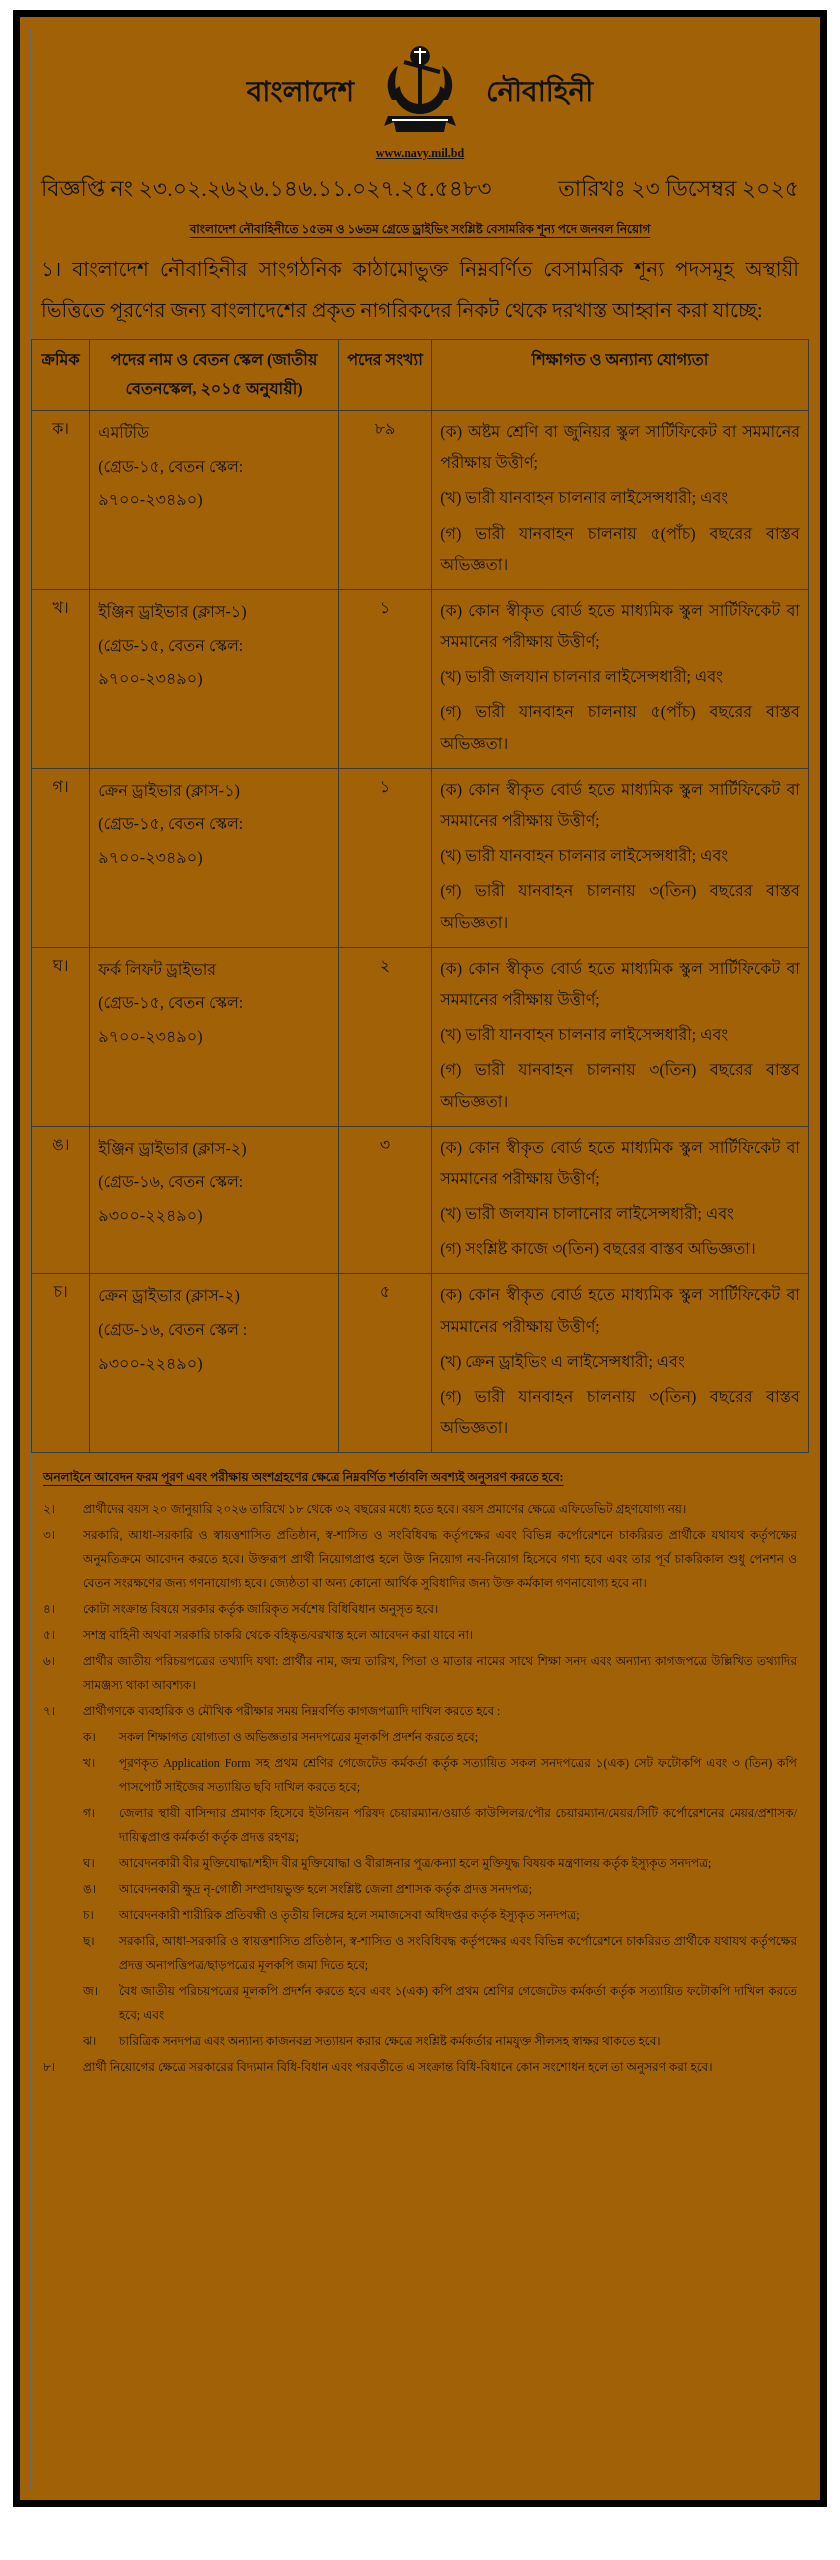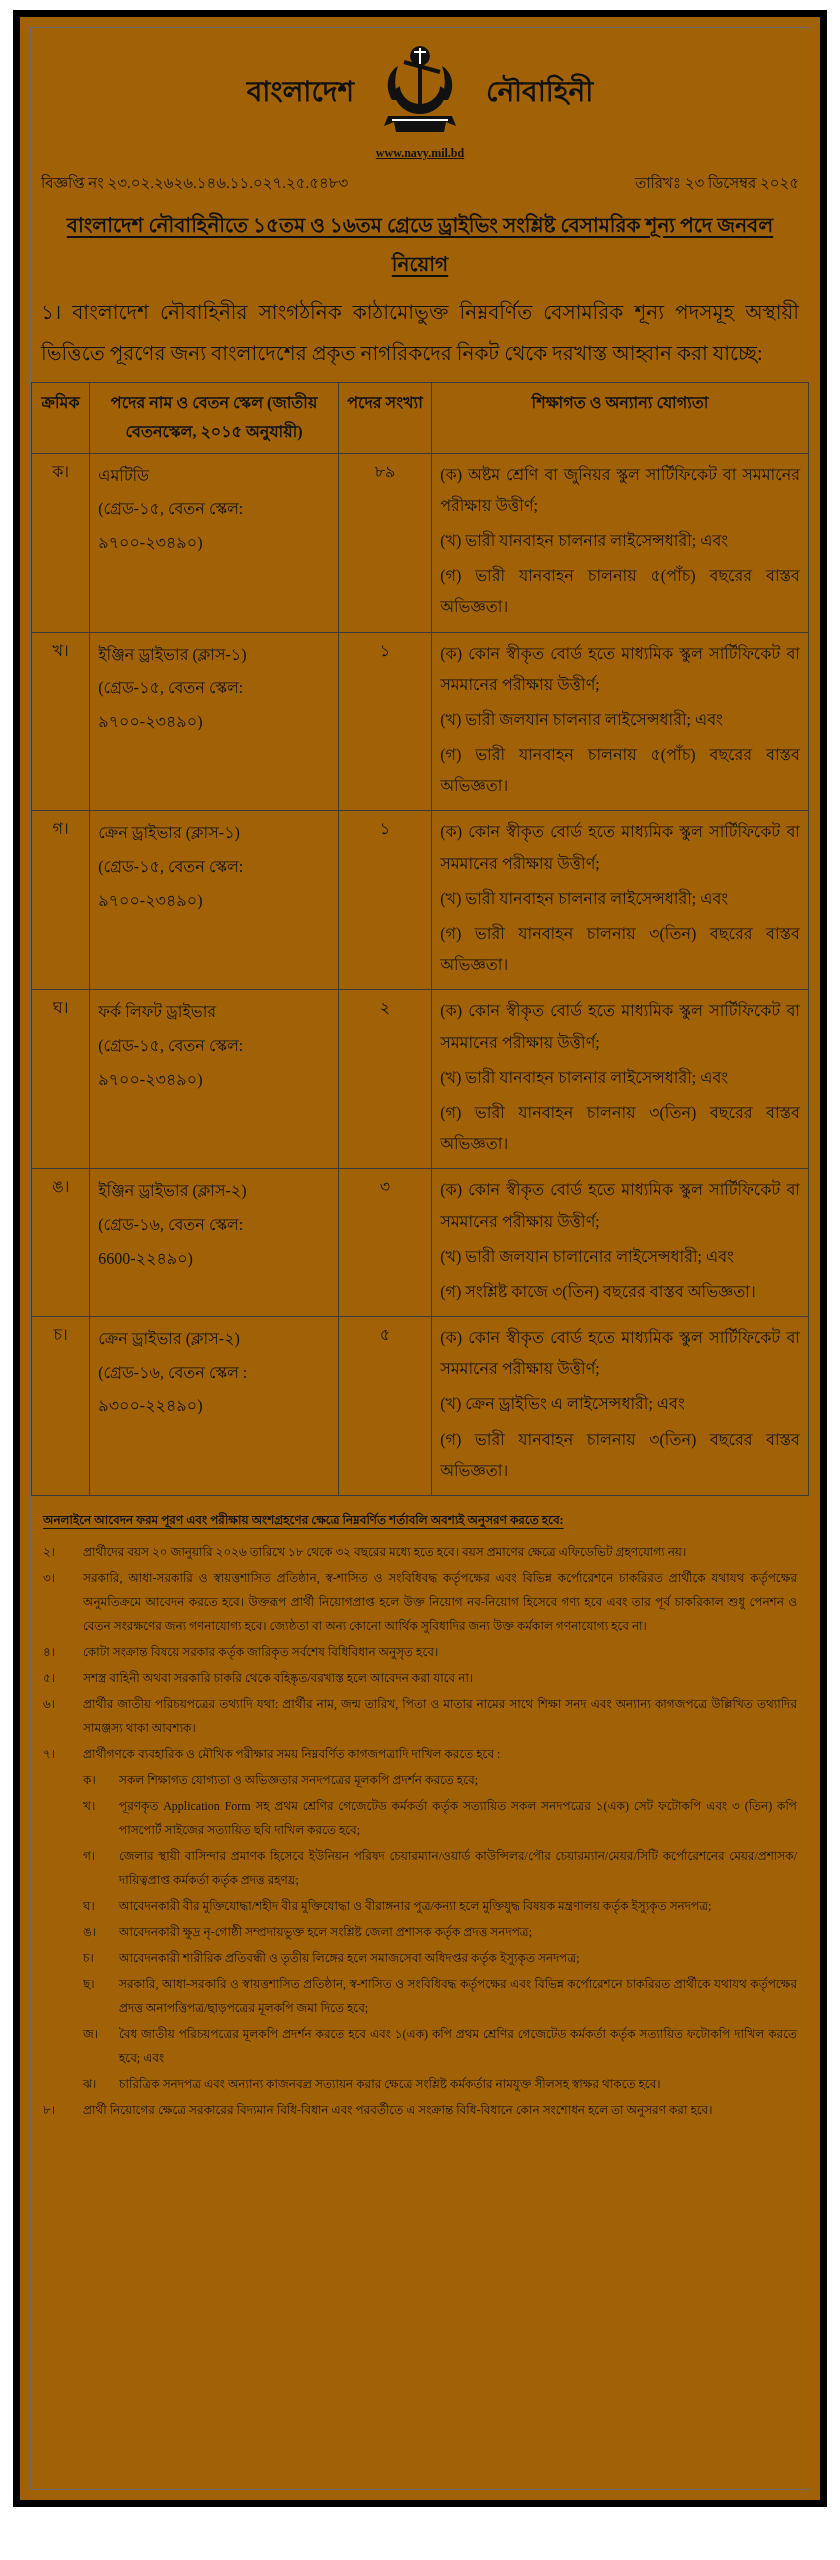--- a/index.html
+++ b/index.html
@@ -5,23 +5,23 @@
   html,body{margin:0;padding:0;background:#ffffff;}
   body{width:840px;height:2560px;font-family:"Liberation Serif","DejaVu Serif",serif;color:#111;}
   .doc{margin:10px 13px 0 13px;border:7px solid #000;height:2483px;overflow:hidden;background:#a16207;}
   .inner{margin:10px;border:1px solid #6b6b6b;height:calc(100% - 22px);overflow:hidden;}
 
   .hdr{padding-top:14px;}
   .org-line{display:flex;justify-content:center;align-items:center;gap:20px;font-weight:bold;font-size:28px;line-height:1.2;}
   .emblem{width:92px;height:100px;flex:0 0 auto;}
   .website{text-align:center;font-weight:bold;font-size:12px;text-decoration:underline;margin-top:4px;font-family:"Liberation Serif",serif;}
 
-  .meta-row{display:flex;justify-content:space-between;padding:10px 10px 0 10px;font-size:15px;}
-
-  .title{margin:10px 26px 6px 26px;text-align:center;font-weight:bold;font-size:20px;line-height:1.95;text-decoration:underline;text-underline-offset:4px;}
+  .meta-row{display:flex;justify-content:space-between;padding:10px 10px 0 10px;font-size:22px;}
+
+  .title{margin:10px 26px 6px 26px;text-align:center;font-weight:bold;font-size:12px;line-height:1.95;text-decoration:underline;text-underline-offset:4px;}
 
   .intro{padding:2px 10px 8px 10px;font-size:20px;line-height:2.05;text-align:justify;}
 
   table.vac{width:100%;border-collapse:collapse;font-size:16px;}
   table.vac th,table.vac td{border:1px solid #3a3a3a;vertical-align:top;padding:5px 8px;margin-top:12px;}
   table.vac th{font-weight:bold;text-align:center;line-height:1.8;padding:6px 4px;}
   td.serial{text-align:center;width:7.5%;}
   td.post{width:32%;line-height:2.1;}
   td.count{text-align:center;width:12%;}
   td.qual{width:48.5%;line-height:1.95;text-align:justify;}
@@ -132,21 +132,21 @@
             <td class="qual">
               <div class="qual-line">(ক) কোন স্বীকৃত বোর্ড হতে মাধ্যমিক স্কুল সার্টিফিকেট বা সমমানের পরীক্ষায় উত্তীর্ণ;</div>
               <div class="qual-line">(খ) ভারী যানবাহন চালনার লাইসেন্সধারী; এবং</div>
               <div class="qual-line">(গ) ভারী যানবাহন চালনায় ৩(তিন) বছরের বাস্তব অভিজ্ঞতা।</div>
             </td>
           </tr>
           <tr>
             <td class="serial">ঙ।</td>
             <td class="post">
               <div>ইঞ্জিন ড্রাইভার (ক্লাস-২)</div>
-              <div>(গ্রেড-১৬, বেতন স্কেল: 6600-২২৪৯০)</div>
+              <div>(গ্রেড-১৬, বেতন স্কেল: ৯৩০০-২২৪৯০)</div>
             </td>
             <td class="count">৩</td>
             <td class="qual">
               <div class="qual-line">(ক) কোন স্বীকৃত বোর্ড হতে মাধ্যমিক স্কুল সার্টিফিকেট বা সমমানের পরীক্ষায় উত্তীর্ণ;</div>
               <div class="qual-line">(খ) ভারী জলযান চালানোর লাইসেন্সধারী; এবং</div>
               <div class="qual-line">(গ) সংশ্লিষ্ট কাজে ৩(তিন) বছরের বাস্তব অভিজ্ঞতা।</div>
             </td>
           </tr>
           <tr>
             <td class="serial">চ।</td>

